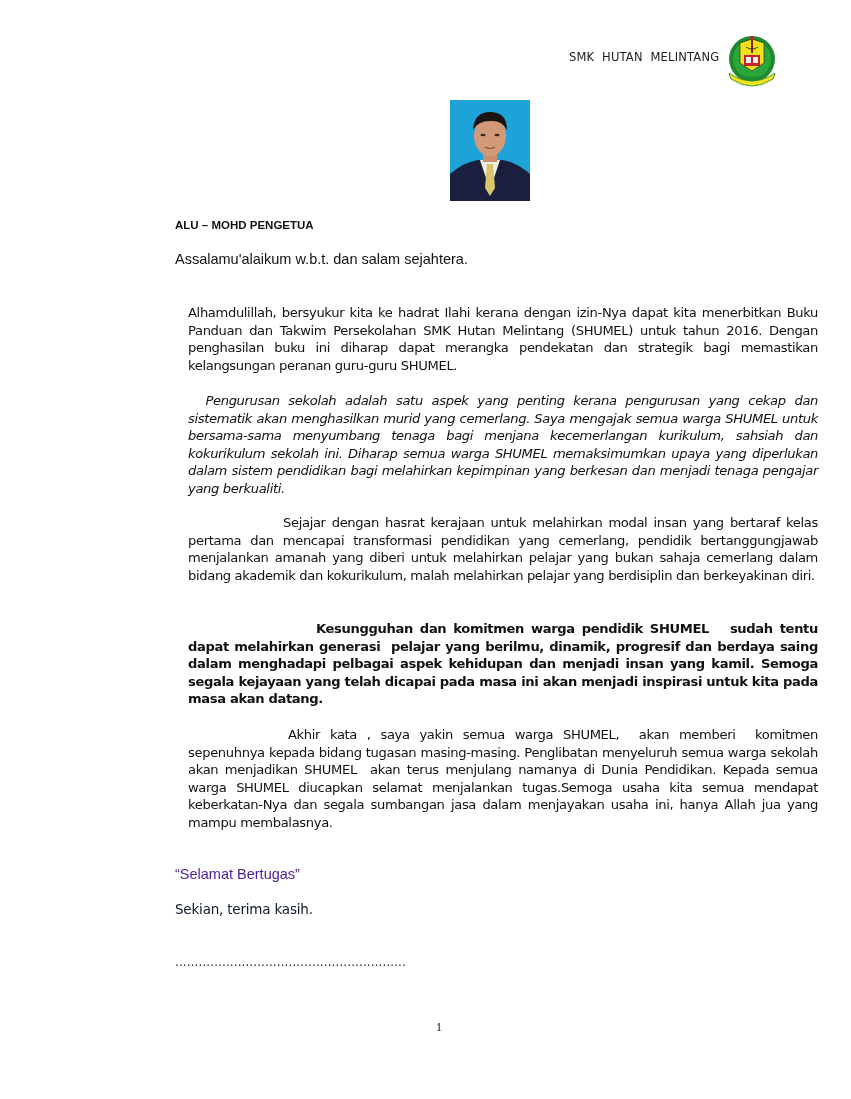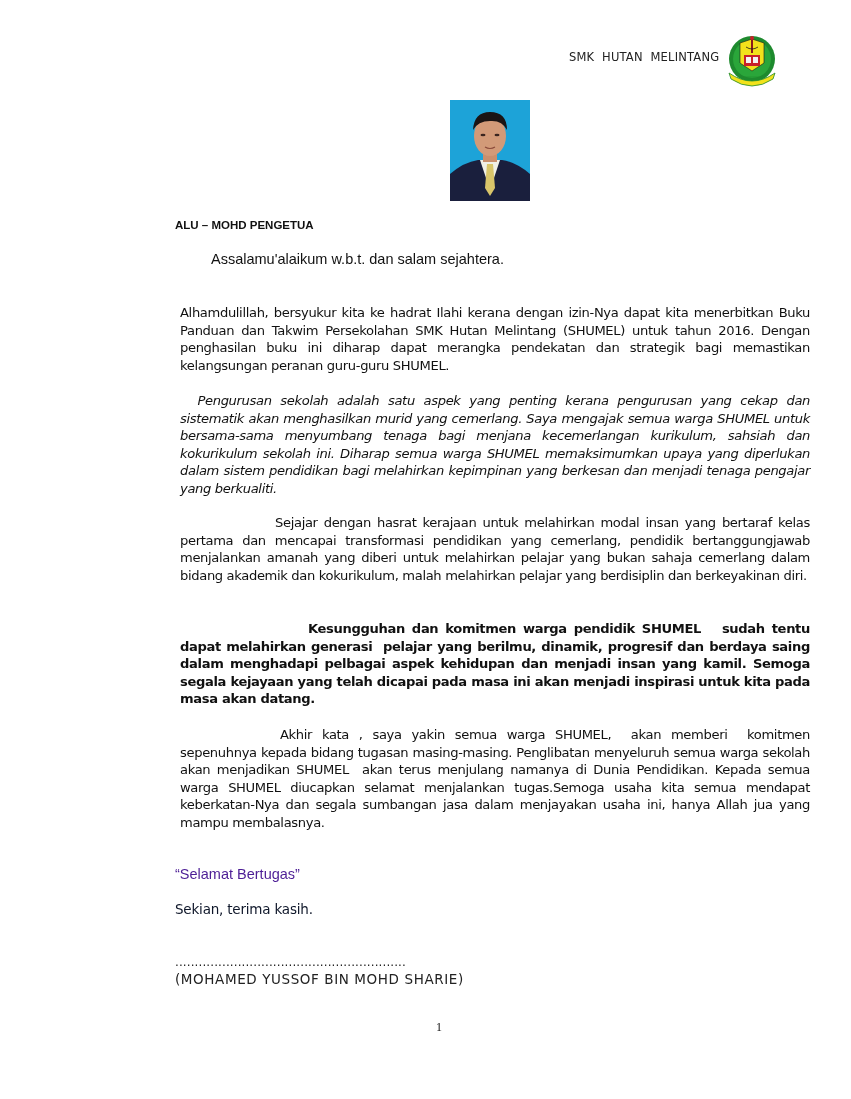--- a/index.html
+++ b/index.html
@@ -5,23 +5,23 @@
   html, body { margin: 0; padding: 0; background: #ffffff; }
   body { width: 851px; height: 1099px; position: relative; overflow: hidden; color: #111; }
   .page { position: absolute; left: 0; top: 0; width: 686px; height: 1099px; }
 
   .header-school { position: absolute; left: 569px; top: 50px; font-family: "DejaVu Sans", sans-serif; font-size: 11.5px; letter-spacing: 0.2px; color: #222; white-space: pre; }
   .logo { position: absolute; left: 723px; top: 33px; width: 58px; height: 58px; }
 
   .photo { position: absolute; left: 450px; top: 100px; width: 80px; height: 101px; overflow: hidden; background: #1fa0d6; }
 
   .heading { position: absolute; left: 175px; top: 219px; font-family: "Liberation Sans", sans-serif; font-weight: bold; font-size: 11.5px; color: #111; }
-  .greeting { position: absolute; left: 175px; top: 251px; font-family: "Liberation Sans", sans-serif; font-size: 14.5px; color: #111; margin-left: 36px; }
+  .greeting { position: absolute; left: 175px; top: 251px; font-family: "Liberation Sans", sans-serif; font-size: 14.5px; color: #111; }
 
-  .para { position: absolute; left: 180px; width: 630px; font-family: "DejaVu Sans", sans-serif; font-size: 13.1px; line-height: 17.6px; text-align: justify; color: #111; letter-spacing: -0.35px; }
+  .para { position: absolute; left: 188px; width: 630px; font-family: "DejaVu Sans", sans-serif; font-size: 13.1px; line-height: 17.6px; text-align: justify; color: #111; letter-spacing: -0.35px; }
   .p1 { top: 304px; }
   .p2 { top: 392px; font-style: italic; }
   .p3 { top: 514px; }
   .p4 { top: 620px; font-weight: bold; }
   .p5 { top: 726px; }
 
   .slogan { position: absolute; left: 175px; top: 866px; font-family: "Liberation Sans", sans-serif; font-size: 14.5px; color: #4c1d95; }
   .closing { position: absolute; left: 175px; top: 901px; font-family: "DejaVu Sans", sans-serif; font-size: 13.5px; color: #0f172a; letter-spacing: -0.2px; }
   .dots { position: absolute; left: 175px; top: 955px; font-family: "DejaVu Sans", sans-serif; font-size: 12px; letter-spacing: 0.1px; color: #222; white-space: pre; }
   .signatory { position: absolute; left: 175px; top: 971px; font-family: "DejaVu Sans", sans-serif; font-size: 13.5px; letter-spacing: 0.6px; color: #222; }
@@ -70,16 +70,15 @@
 
   <p class="para p1" style="margin:0;white-space:pre-wrap;">Alhamdulillah, bersyukur kita ke hadrat Ilahi kerana dengan izin-Nya dapat kita menerbitkan Buku Panduan dan Takwim Persekolahan SMK Hutan Melintang (SHUMEL) untuk tahun 2016. Dengan penghasilan buku ini diharap dapat merangka pendekatan dan strategik bagi memastikan kelangsungan peranan guru-guru SHUMEL.</p>
   <p class="para p2" style="margin:0;white-space:pre-wrap;">  Pengurusan sekolah adalah satu aspek yang penting kerana pengurusan yang cekap dan sistematik akan menghasilkan murid yang cemerlang. Saya mengajak semua warga SHUMEL untuk bersama-sama menyumbang tenaga bagi menjana kecemerlangan kurikulum, sahsiah dan kokurikulum sekolah ini. Diharap semua warga SHUMEL memaksimumkan upaya yang diperlukan dalam sistem pendidikan bagi melahirkan kepimpinan yang berkesan dan menjadi tenaga pengajar yang berkualiti.</p>
   <p class="para p3" style="margin:0;text-indent:95px;">Sejajar dengan hasrat kerajaan untuk melahirkan modal insan yang bertaraf kelas pertama dan mencapai transformasi pendidikan yang cemerlang, pendidik bertanggungjawab menjalankan amanah yang diberi untuk melahirkan pelajar yang bukan sahaja cemerlang dalam bidang akademik dan kokurikulum, malah melahirkan pelajar yang berdisiplin dan berkeyakinan diri.</p>
   <p class="para p4" style="margin:0;text-indent:128px;white-space:pre-wrap;">Kesungguhan dan komitmen warga pendidik SHUMEL   sudah tentu dapat melahirkan generasi  pelajar yang berilmu, dinamik, progresif dan berdaya saing dalam menghadapi pelbagai aspek kehidupan dan menjadi insan yang kamil. Semoga segala kejayaan yang telah dicapai pada masa ini akan menjadi inspirasi untuk kita pada masa akan datang.</p>
   <p class="para p5" style="margin:0;text-indent:100px;white-space:pre-wrap;">Akhir kata , saya yakin semua warga SHUMEL,  akan memberi  komitmen sepenuhnya kepada bidang tugasan masing-masing. Penglibatan menyeluruh semua warga sekolah akan menjadikan SHUMEL  akan terus menjulang namanya di Dunia Pendidikan. Kepada semua warga SHUMEL diucapkan selamat menjalankan tugas.Semoga usaha kita semua mendapat keberkatan-Nya dan segala sumbangan jasa dalam menjayakan usaha ini, hanya Allah jua yang mampu membalasnya.</p>
 
   <div class="slogan">“Selamat Bertugas”</div>
   <div class="closing">Sekian, terima kasih.</div>
   <div class="dots">...........................................................</div>
-  <div class="signatory">(MOHAMED YUSSOF BIN MOHD SHARIE)</div>
   <div class="page-number">1</div>
 
 </div>
 
 </body></html>

